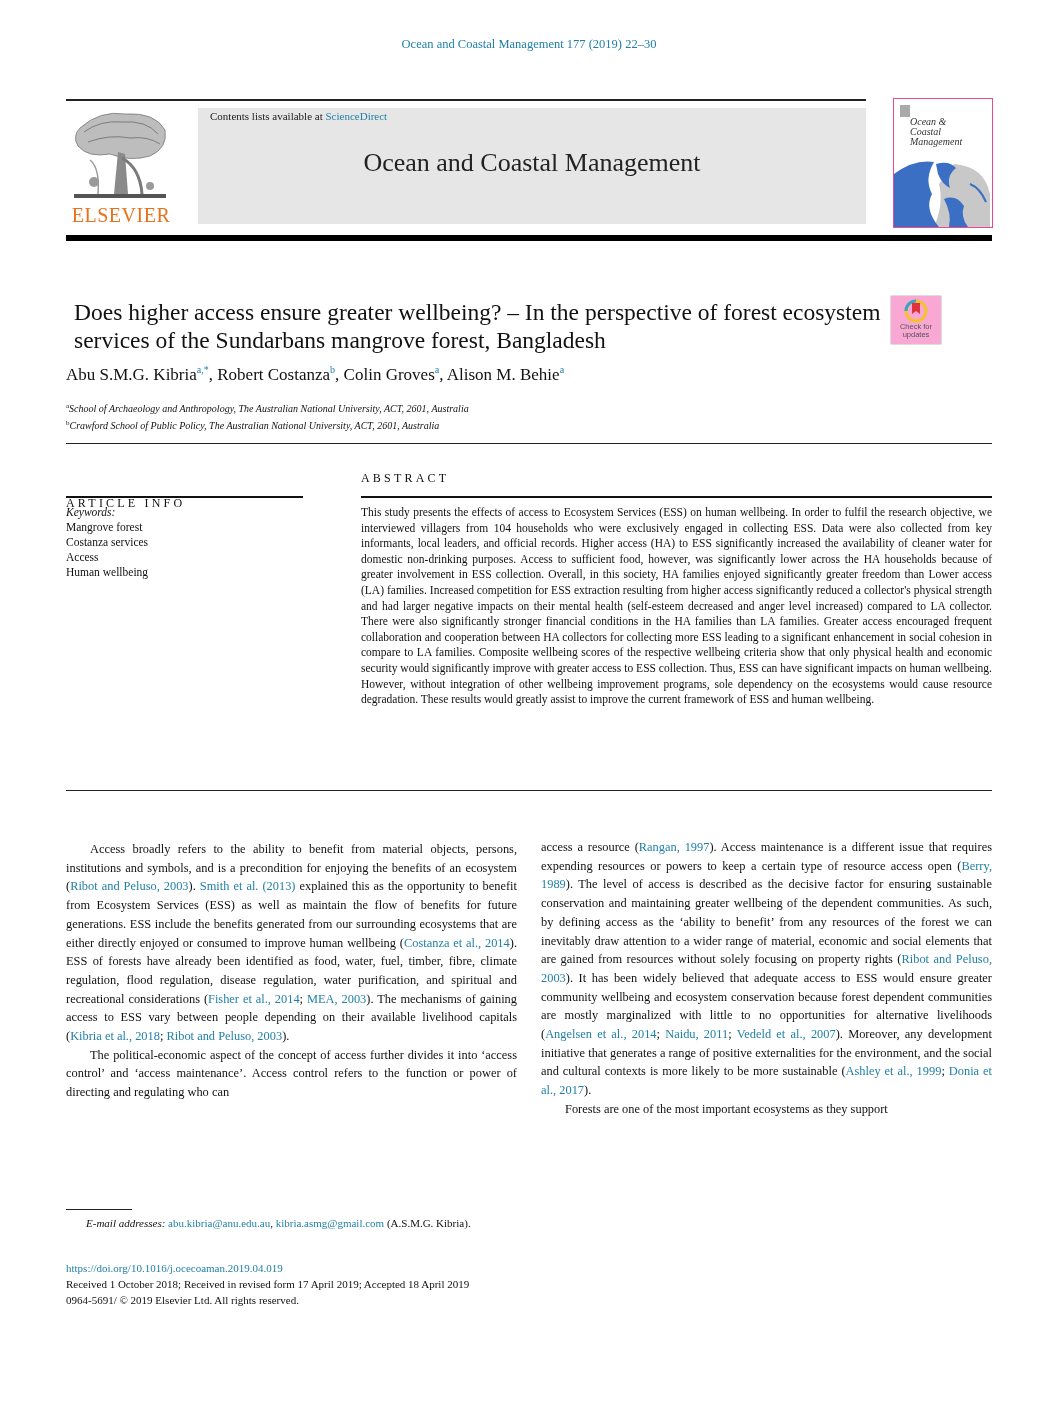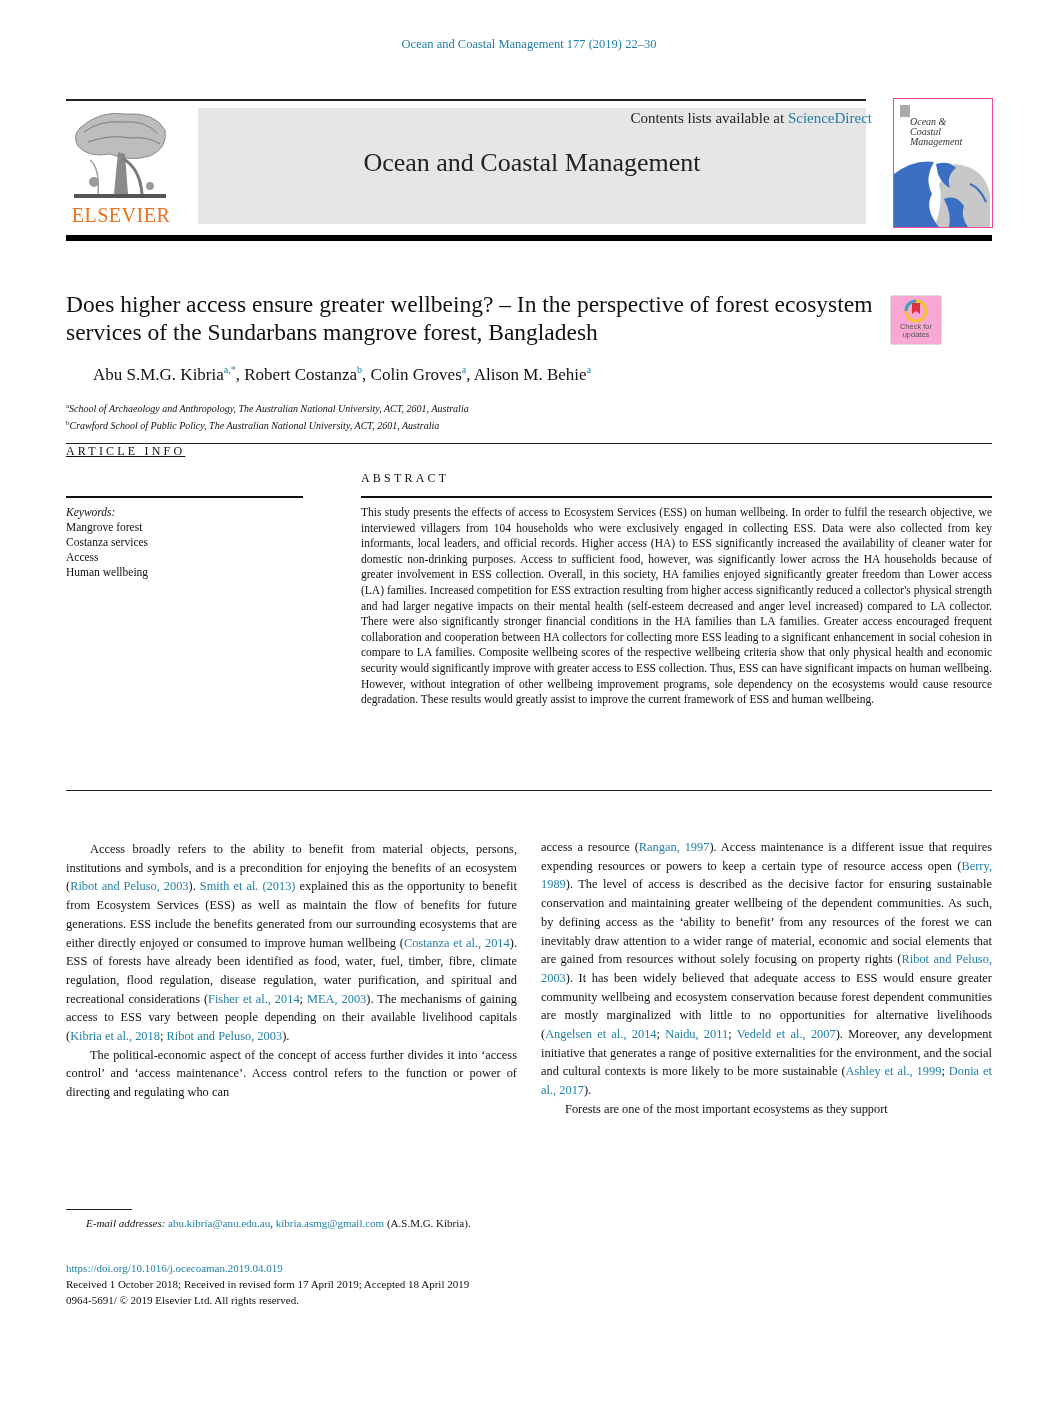--- a/index.html
+++ b/index.html
@@ -10,45 +10,45 @@
 
   .running-head { top: 37px; left: 0; width: 1058px; text-align: center; font-size: 12.5px; color: #1f7fa6; }
 
   .top-rule { top: 99px; left: 66px; width: 800px; height: 1.5px; background: #222; }
   .logo { top: 108px; left: 66px; width: 110px; height: 120px; }
   .tree { position: absolute; left: 4px; top: 0; width: 100px; height: 96px; }
   .elsevier-word { position: absolute; left: 0; top: 96px; width: 110px; text-align: center;
          font-size: 20px; color: #e9711c; letter-spacing: 0.5px; font-family: "Liberation Serif", serif; }
 
   .banner { top: 108px; left: 198px; width: 668px; height: 116px; background: #e6e6e6; }
-  .banner-contents { position: absolute; top: 2px; left: 6px; width: 100%; text-align: right; font-size: 15px; color: #222; }
+  .banner-contents { position: absolute; top: 2px; left: 12px; width: 100%; text-align: left; font-size: 11px; color: #222; }
   .banner-journal { position: absolute; top: 40px; left: 0; width: 100%; text-align: center; font-size: 26px; color: #222; }
   .banner-home { position: absolute; top: 96px; left: 0; width: 100%; text-align: center; font-size: 13.5px; color: #333;
          font-family: "Liberation Sans", "DejaVu Sans", sans-serif; letter-spacing: 0.3px; }
 
   .cover { top: 98px; left: 893px; width: 98px; height: 128px; border: 1px solid #ec4899; background: #fff; overflow: hidden; }
   .cover-title { position: absolute; top: 18px; left: 16px; font-size: 10px; font-style: italic; line-height: 10px; color: #333; }
   .cover-elsevier { position: absolute; top: 6px; left: 6px; width: 10px; height: 12px; background: #aaa; }
 
   .thick-rule { top: 235px; left: 66px; width: 926px; height: 6px; background: #000; }
 
   .title { top: 290px; left: 66px; width: 820px; font-size: 23.5px; line-height: 28px; color: #111; }
   .crossmark { top: 295px; left: 890px; width: 50px; height: 48px; background: #f9a8d4; border-radius: 2px; border: 1px solid #ddd; }
   .crossmark-text { position: absolute; top: 27px; left: 0; width: 100%; text-align: center; font-family: "Liberation Sans", sans-serif;
          font-size: 7.5px; line-height: 8px; color: #555; }
 
-  .authors { top: 364px; left: 66px; font-size: 17px; color: #111; margin-left: 27px; }
+  .authors { top: 364px; left: 66px; font-size: 17px; color: #111; }
   .authors sup { font-size: 10px; color: #1f7fa6; }
   .affils { top: 399px; left: 66px; font-size: 10px; font-style: italic; line-height: 15px; color: #111; }
   .affils sup { font-style: normal; font-size: 7px; }
 
   .mid-rule { top: 443px; left: 66px; width: 926px; height: 1px; background: #222; }
 
   .section-label { font-size: 12px; letter-spacing: 3.2px; color: #111; }
-  .ai-label { top: 444px; left: 66px; text-decoration: underline; }
+  .ai-label { top: 496px; left: 66px; }
   .ab-label { top: 471px; left: 361px; text-align: center; }
   .ai-rule { top: 496px; left: 66px; width: 237px; height: 1.5px; background: #111; }
   .ab-rule { top: 496px; left: 361px; width: 631px; height: 1.5px; background: #111; }
 
   .keywords { top: 505px; left: 66px; font-size: 11.5px; line-height: 15px; color: #111; }
   .keywords .kw-head { font-style: italic; }
 
   .abstract { top: 505px; left: 361px; width: 631px; font-size: 11.5px; line-height: 15.6px; text-align: justify; color: #111;
          hyphens: auto; }
 
@@ -111,21 +111,21 @@
     <path d="M60 10 Q90 12 96 40 L96 73 L40 73 Q50 50 45 30 Z" fill="#c8c8c8"></path>
     <path d="M0 20 Q20 5 40 8 Q30 25 38 40 Q30 55 45 73 L0 73 Z" fill="#3a6fc4"></path>
     <path d="M42 10 Q55 6 62 14 Q52 22 56 34 Q48 30 44 20 Z" fill="#3a6fc4"></path>
     <path d="M50 45 Q62 40 70 52 Q66 62 74 73 L55 73 Q58 60 50 45Z" fill="#3a6fc4"></path>
     <path d="M76 30 Q86 34 92 48" stroke="#3a6fc4" stroke-width="2" fill="none"></path>
   </svg>
 </div>
 
 <div class="abs thick-rule"></div>
 
-<h1 class="abs title" style="margin:0;font-weight:normal;">Does higher access ensure greater wellbeing? – In the perspective of forest ecosystem services of the Sundarbans mangrove forest, Bangladesh</h1>
+<h1 class="abs title" style="margin:8px;font-weight:normal;">Does higher access ensure greater wellbeing? – In the perspective of forest ecosystem services of the Sundarbans mangrove forest, Bangladesh</h1>
 
 <div class="abs crossmark">
   <svg style="position:absolute;left:13px;top:3px;" width="24" height="24" viewBox="0 0 24 24">
     <circle cx="12" cy="12" r="10" fill="none" stroke="#f2c230" stroke-width="3"></circle>
     <path d="M2 12 A10 10 0 0 1 12 2" fill="none" stroke="#3aa3c7" stroke-width="3"></path>
     <path d="M8 4 L16 4 L16 15 L12 12 L8 15 Z" fill="#e0323b"></path>
   </svg>
   <div class="crossmark-text">
     <div>Check for</div>
     <div>updates</div>

